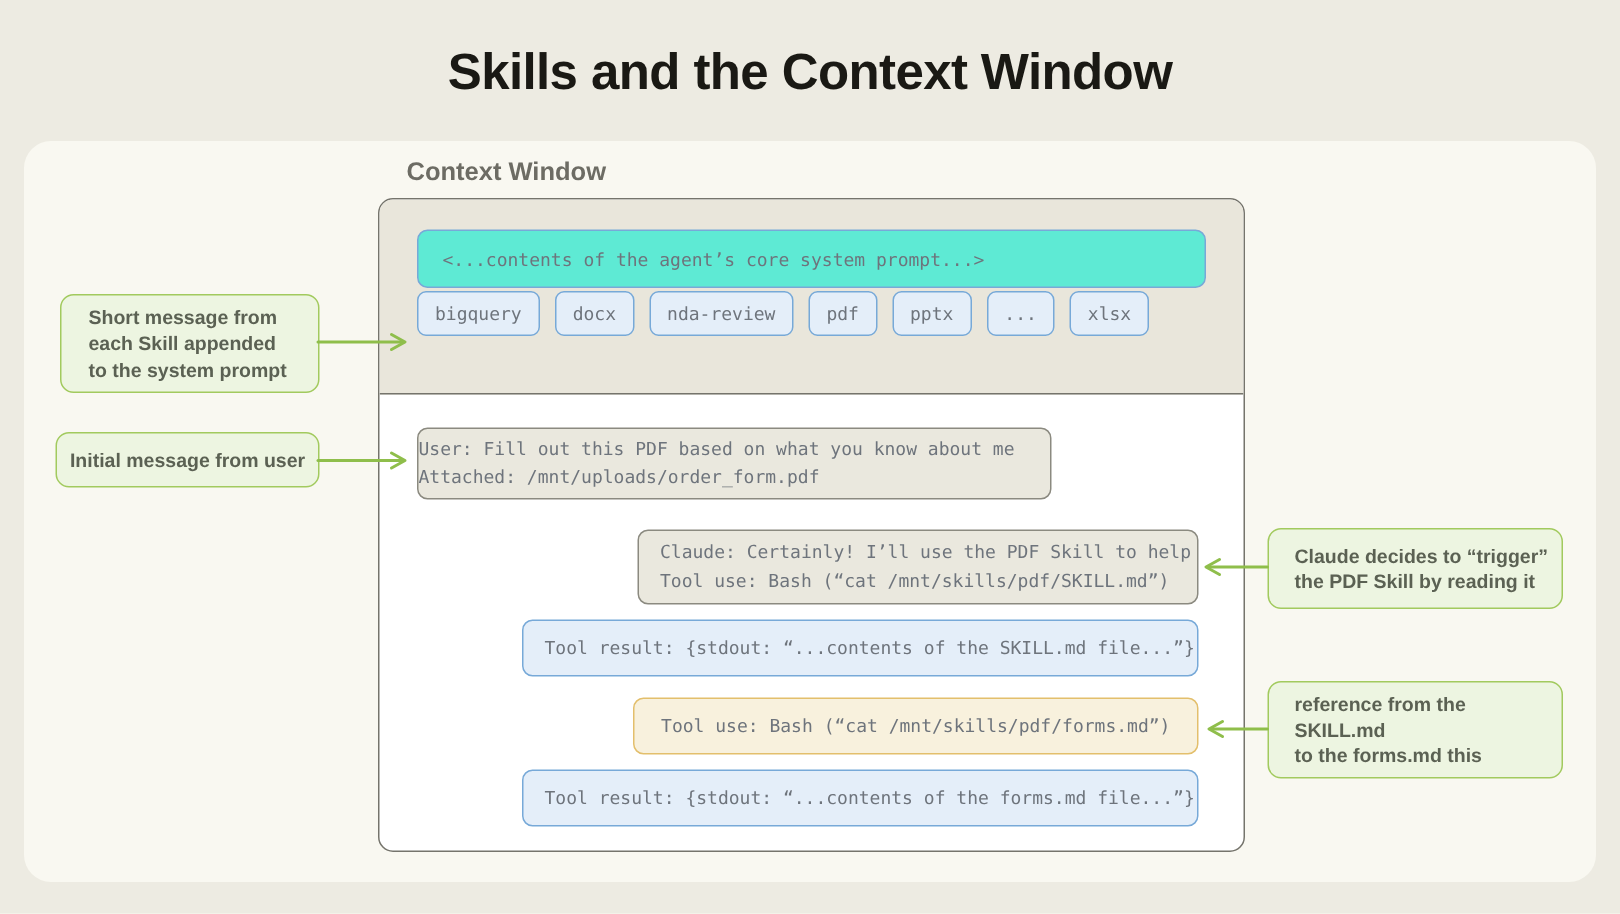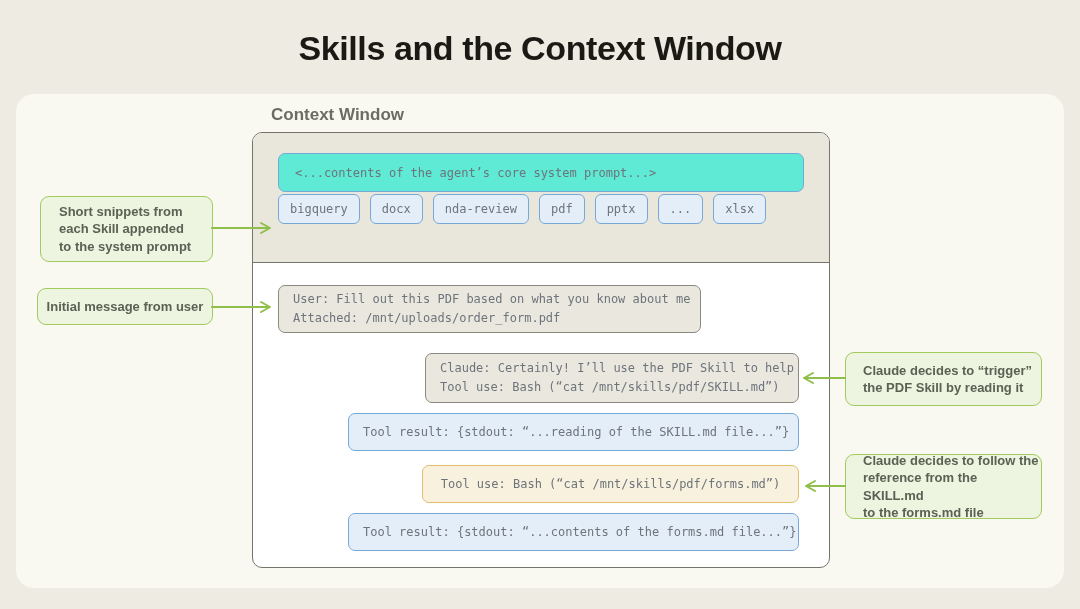--- a/index.html
+++ b/index.html
@@ -70,21 +70,21 @@
   .msg {
     position: absolute;
     border-radius: 7px;
     display: flex; flex-direction: column; justify-content: center;
     line-height: 1.55;
     white-space: nowrap;
   }
   .msg.gray   { border: 1.5px solid #8B8A80; background: #EAE8DE; }
   .msg.blue   { border: 1.5px solid #77A9D8; background: #E4EEF9; }
   .msg.orange { border: 1.5px solid #E3BF6C; background: #F8F1DD; }
-  #user-box   { left: 25px;  top: 152px; width: 423px; height: 48px; padding-left: 14px; }
+  #user-box   { left: 25px;  top: 152px; width: 423px; height: 48px; padding-left: 0; }
   #claude-box { left: 172px; top: 220px; width: 374px; height: 50px; padding-left: 14px; }
   #tool-result-1 { left: 95px;  top: 280px; width: 451px; height: 38px; padding-left: 14px; }
   #tool-use-2    { left: 169px; top: 332px; width: 377px; height: 38px; align-items: center; }
   #tool-result-2 { left: 95px;  top: 380px; width: 451px; height: 38px; padding-left: 14px; }
   .callout {
     position: absolute;
     border: 1.5px solid #A2CA5E;
     background: #EDF5E1;
     border-radius: 9px;
     color: #5B6153;
@@ -132,47 +132,46 @@
   <div id="user-box" class="msg gray mono">
     <div>User: Fill out this PDF based on what you know about me</div>
     <div>Attached: /mnt/uploads/order_form.pdf</div>
   </div>
 
   <div id="claude-box" class="msg gray mono">
     <div>Claude: Certainly! I’ll use the PDF Skill to help</div>
     <div>Tool use: Bash (“cat /mnt/skills/pdf/SKILL.md”)</div>
   </div>
 
-  <div id="tool-result-1" class="msg blue mono">Tool result: {stdout: “...reading of the SKILL.md file...”}</div>
+  <div id="tool-result-1" class="msg blue mono">Tool result: {stdout: “...contents of the SKILL.md file...”}</div>
 
   <div id="tool-use-2" class="msg orange mono">Tool use: Bash (“cat /mnt/skills/pdf/forms.md”)</div>
 
   <div id="tool-result-2" class="msg blue mono">Tool result: {stdout: “...contents of the forms.md file...”}</div>
 
 </div>
 
 <div id="callout-snippets" class="callout">
-  <div>Short snippets from</div>
+  <div>Short message from</div>
   <div>each Skill appended</div>
   <div>to the system prompt</div>
 </div>
 
 <div id="callout-initial" class="callout">
   <div>Initial message from user</div>
 </div>
 
 <div id="callout-trigger" class="callout">
   <div>Claude decides to “trigger”</div>
   <div>the PDF Skill by reading it</div>
 </div>
 
 <div id="callout-follow" class="callout">
-  <div>Claude decides to follow the</div>
   <div>reference from the SKILL.md</div>
-  <div>to the forms.md file</div>
+  <div>to the forms.md this</div>
 </div>
 
 <svg class="arrow-overlay" viewBox="0 0 1080 609" xmlns="http://www.w3.org/2000/svg">
   <g>
     <line x1="212" y1="228" x2="268" y2="228"></line>
     <polyline points="261,223 270,228 261,233"></polyline>
   </g>
   <g>
     <line x1="212" y1="307" x2="268" y2="307"></line>
     <polyline points="261,302 270,307 261,312"></polyline>

